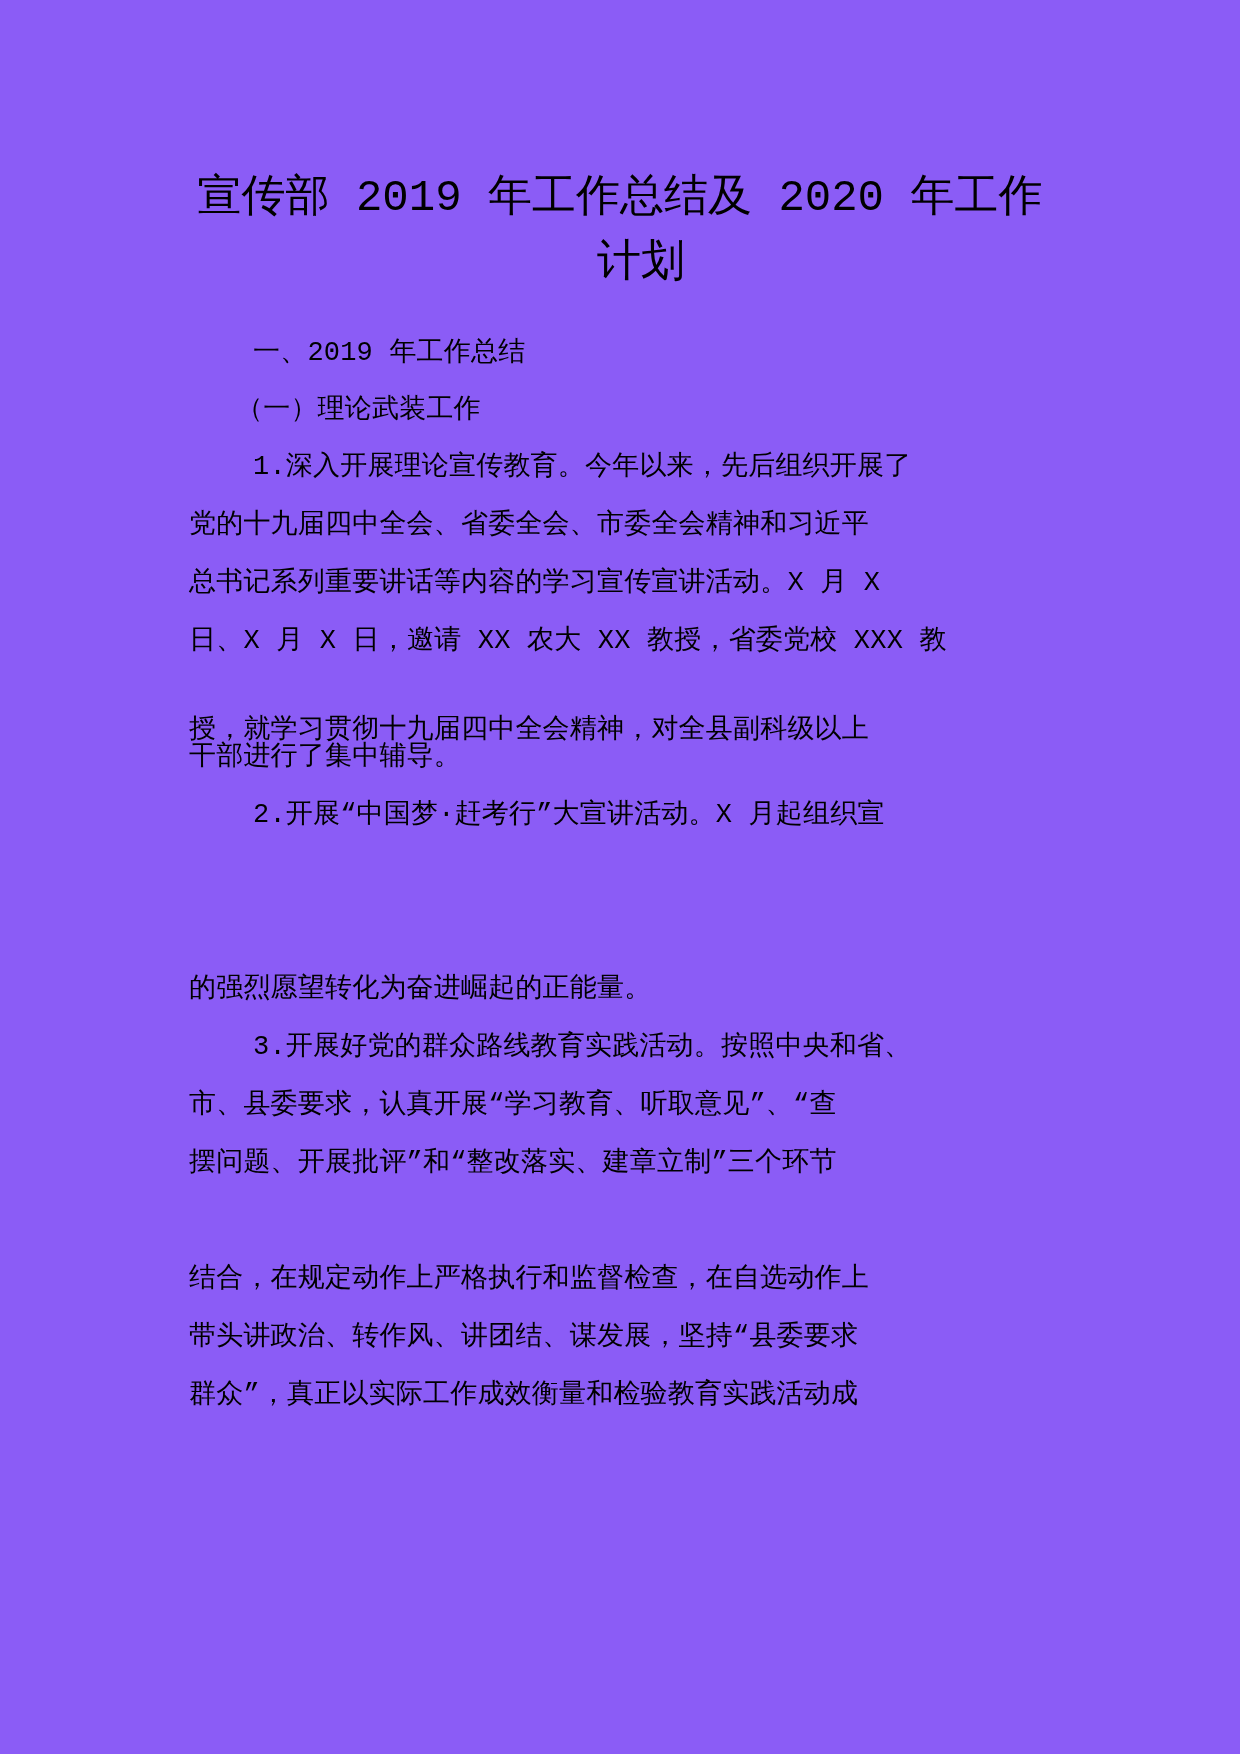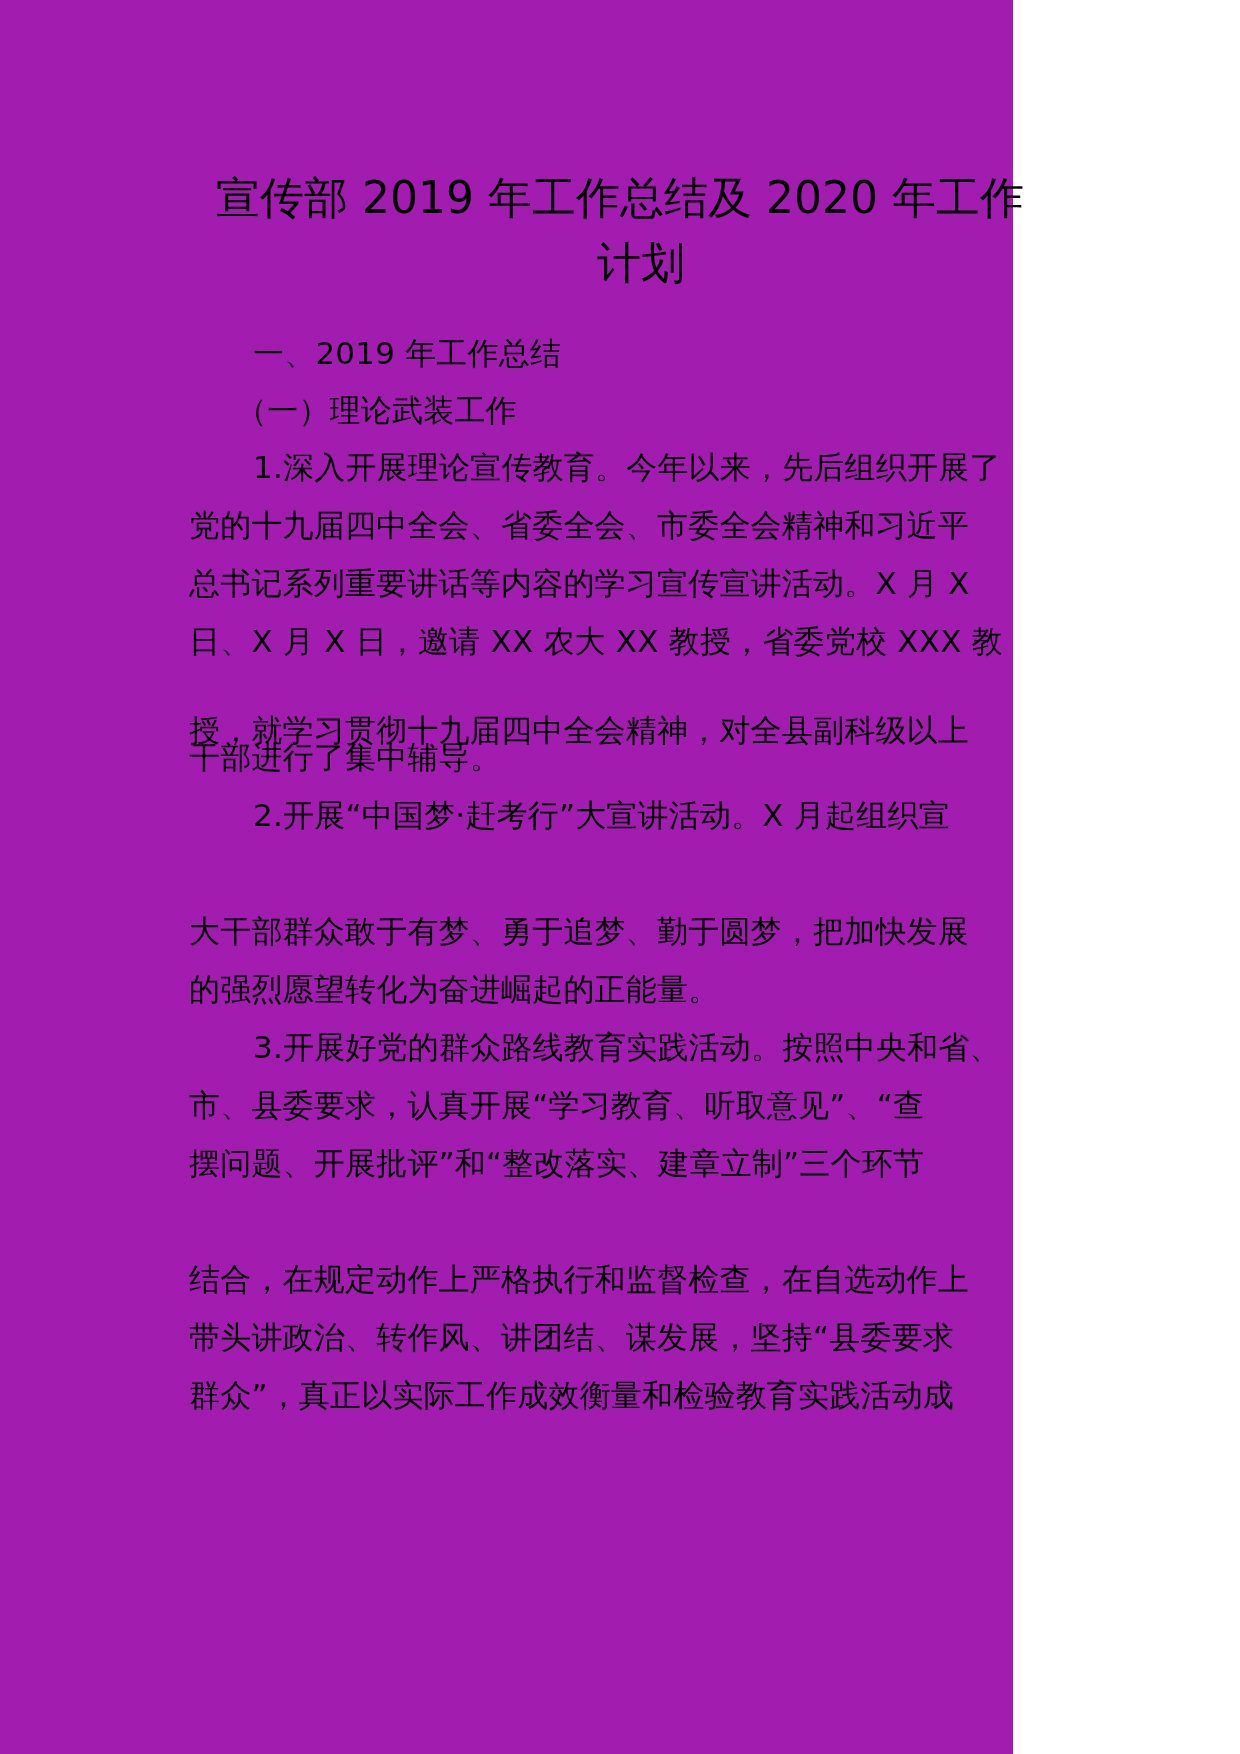--- a/index.html
+++ b/index.html
@@ -12,39 +12,40 @@
       height: 1754px;
       position: relative;
       overflow: hidden;
       font-family: "DejaVu Sans", "Liberation Sans", sans-serif;
       color: #000000;
     }
     .page {
       position: absolute;
       left: 0;
       top: 0;
-      width: 1013px;
+      width: 1240px;
       height: 1754px;
-      background: #a21caf;
+      background: #8b5cf6;
+      font-family: Liberation Mono, monospace;
     }
     .title {
       position: absolute;
       left: 0;
       width: 1240px;
       text-align: center;
       font-size: 44px;
       line-height: 60px;
       white-space: nowrap;
     }
     .title-line-1 { top: 168px; }
     .title-line-2 { top: 233px; padding-left: 21px; }
     .line {
       position: absolute;
       left: 189px;
-      font-size: 31px;
+      font-size: 27px;
       line-height: 40px;
       white-space: nowrap;
       letter-spacing: 0.2px;
     }
     .indent { left: 253px; }
     .indent-small { left: 255px; }
   </style>
 </head>
 <body>
 
@@ -57,21 +58,20 @@
   <div class="line indent-small" style="top:390px; left:236px;">（一）理论武装工作</div>
 
   <div class="line indent" style="top:447px;">1.深入开展理论宣传教育。今年以来，先后组织开展了</div>
   <div class="line" style="top:505px;text-align:center;">党的十九届四中全会、省委全会、市委全会精神和习近平</div>
   <div class="line" style="top:563px;">总书记系列重要讲话等内容的学习宣传宣讲活动。X 月 X</div>
   <div class="line" style="top:621px;">日、X 月 X 日，邀请 XX 农大 XX 教授，省委党校 XXX 教</div>
   <div class="line" style="top:710px;">授，就学习贯彻十九届四中全会精神，对全县副科级以上</div>
   <div class="line" style="top:737px;">干部进行了集中辅导。</div>
 
   <div class="line indent" style="top:795px;">2.开展“中国梦·赶考行”大宣讲活动。X 月起组织宣</div>
-  <div class="line" style="top:911px;">大干部群众敢于有梦、勇于追梦、勤于圆梦，把加快发展</div>
   <div class="line" style="top:969px;">的强烈愿望转化为奋进崛起的正能量。</div>
 
   <div class="line indent" style="top:1027px;">3.开展好党的群众路线教育实践活动。按照中央和省、</div>
   <div class="line" style="top:1085px;">市、县委要求，认真开展“学习教育、听取意见”、“查</div>
   <div class="line" style="top:1143px;">摆问题、开展批评”和“整改落实、建章立制”三个环节</div>
   <div class="line" style="top:1259px;">结合，在规定动作上严格执行和监督检查，在自选动作上</div>
   <div class="line" style="top:1317px;">带头讲政治、转作风、讲团结、谋发展，坚持“县委要求</div>
   <div class="line" style="top:1375px;">群众”，真正以实际工作成效衡量和检验教育实践活动成</div>
 
 </div>

